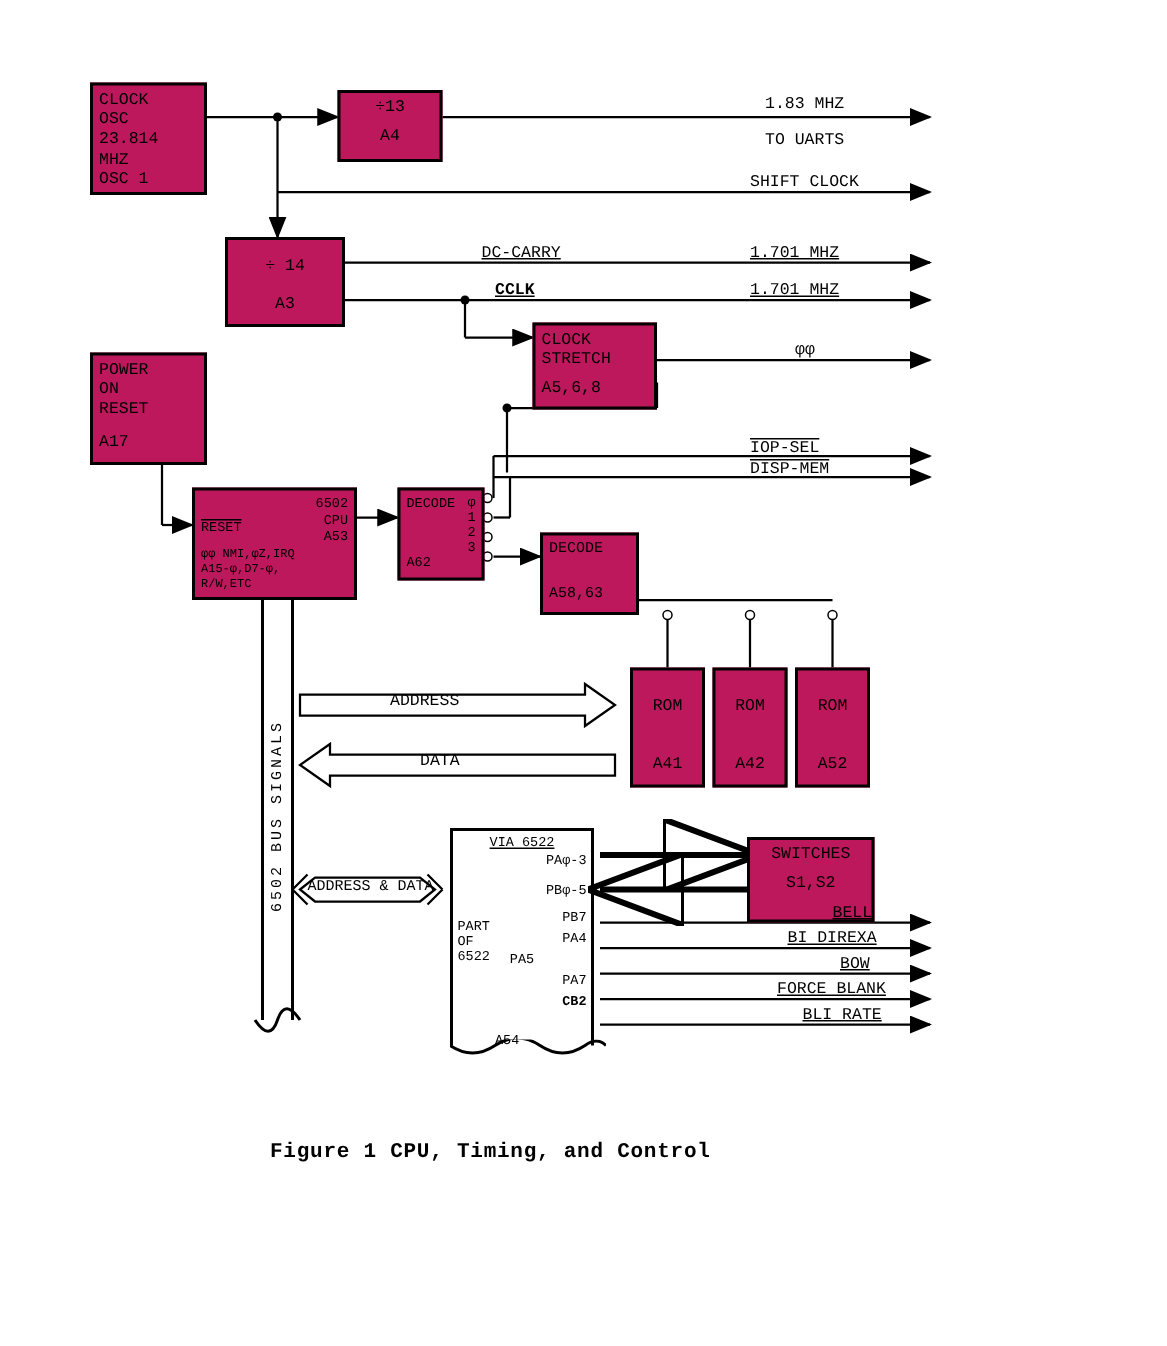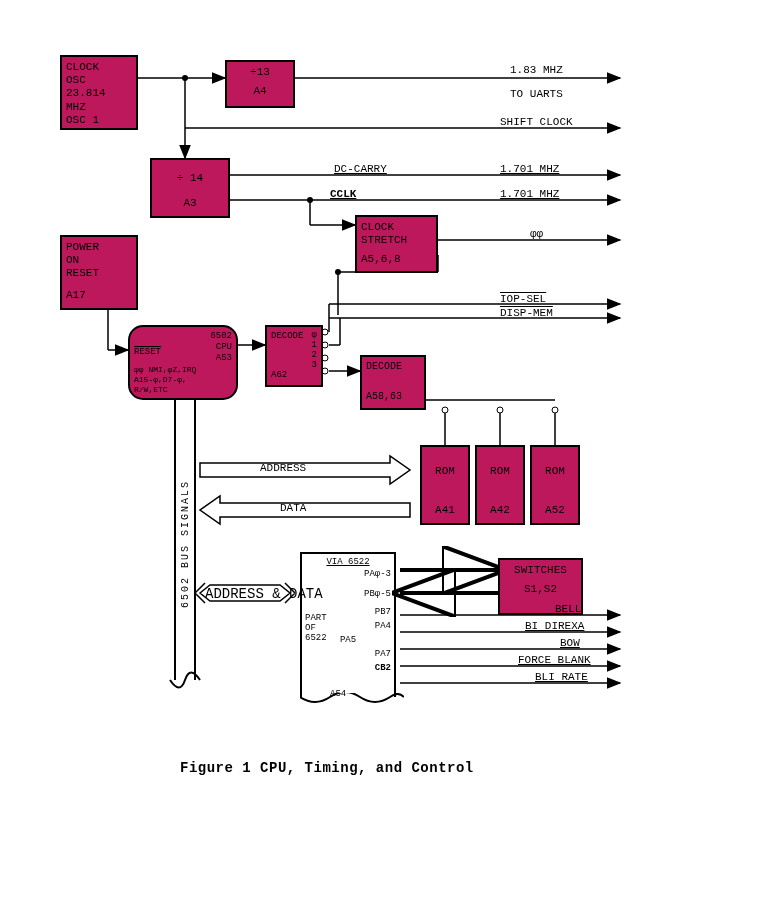--- a/index.html
+++ b/index.html
@@ -163,21 +163,21 @@
   <div>A17</div>
 </div>
 
 <div class="box" style="left:355px; top:215px; width:83px; height:58px; text-align:left;">
   <div>CLOCK</div>
   <div>STRETCH</div>
   <div style="height:6px;"></div>
   <div>A5,6,8</div>
 </div>
 
-<div class="box" style="left:128px; top:325px; width:110px; height:75px; font-size:9px;border-radius:15px;">
+<div class="box" style="left:128px; top:325px; width:110px; height:75px; font-size:9px;">
   <div style="text-align:right;">
     <span>6502</span><br>
     <span>CPU</span><br>
     <span>A53</span>
   </div>
   <div style="position:absolute; left:4px; top:20px; text-decoration:overline;">RESET</div>
   <div style="position:absolute; left:4px; top:38px; font-size:8px;">φφ NMI,φZ,IRQ</div>
   <div style="position:absolute; left:4px; top:48px; font-size:8px;">A15-φ,D7-φ,</div>
   <div style="position:absolute; left:4px; top:58px; font-size:8px;">R/W,ETC</div>
 </div>
@@ -229,30 +229,30 @@
 </svg>
 
 <div class="box" style="left:498px; top:558px; width:85px; height:57px; text-align:center;">
   <div>SWITCHES</div>
   <div style="margin-top:6px;">S1,S2</div>
 </div>
 
 <div class="label" style="left:510px; top:64px;">1.83 MHZ</div>
 <div class="label" style="left:510px; top:88px;">TO UARTS</div>
 <div class="label" style="left:500px; top:116px;">SHIFT CLOCK</div>
-<div class="label underline" style="left:334px; top:163px;">DC-CARRY</div>
+<div class="label underline" style="left:321px; top:163px;">DC-CARRY</div>
 <div class="label underline" style="left:500px; top:163px;">1.701 MHZ</div>
 <div class="label underline" style="left:330px; top:188px;font-weight:bold;">CCLK</div>
 <div class="label underline" style="left:500px; top:188px;">1.701 MHZ</div>
 <div class="label" style="left:530px; top:228px;">φφ</div>
 <div class="label" style="left:500px; top:293px; text-decoration:overline;">IOP-SEL</div>
 <div class="label" style="left:500px; top:307px; text-decoration:overline;">DISP-MEM</div>
 <div class="label" style="left:260px; top:462px;">ADDRESS</div>
 <div class="label" style="left:280px; top:502px;">DATA</div>
-<div class="label" style="left:205px; top:586px; font-size:14px;">ADDRESS &amp; DATA</div>
+<div class="label" style="left:205px; top:586px; font-size:10px;">ADDRESS &amp; DATA</div>
 <div class="label underline" style="left:555px; top:603px;">BELL</div>
 <div class="label underline" style="left:525px; top:620px;">BI DIREXA</div>
 <div class="label underline" style="left:560px; top:637px;">BOW</div>
 <div class="label underline" style="left:518px; top:654px;">FORCE BLANK</div>
 <div class="label underline" style="left:535px; top:671px;">BLI RATE</div>
 
 <div class="sidebus" style="left:180px; top:480px; transform:rotate(180deg);">6502 BUS SIGNALS</div>
 
 <div class="caption" style="left:180px; top:760px;">Figure 1  CPU, Timing, and Control</div>
 

